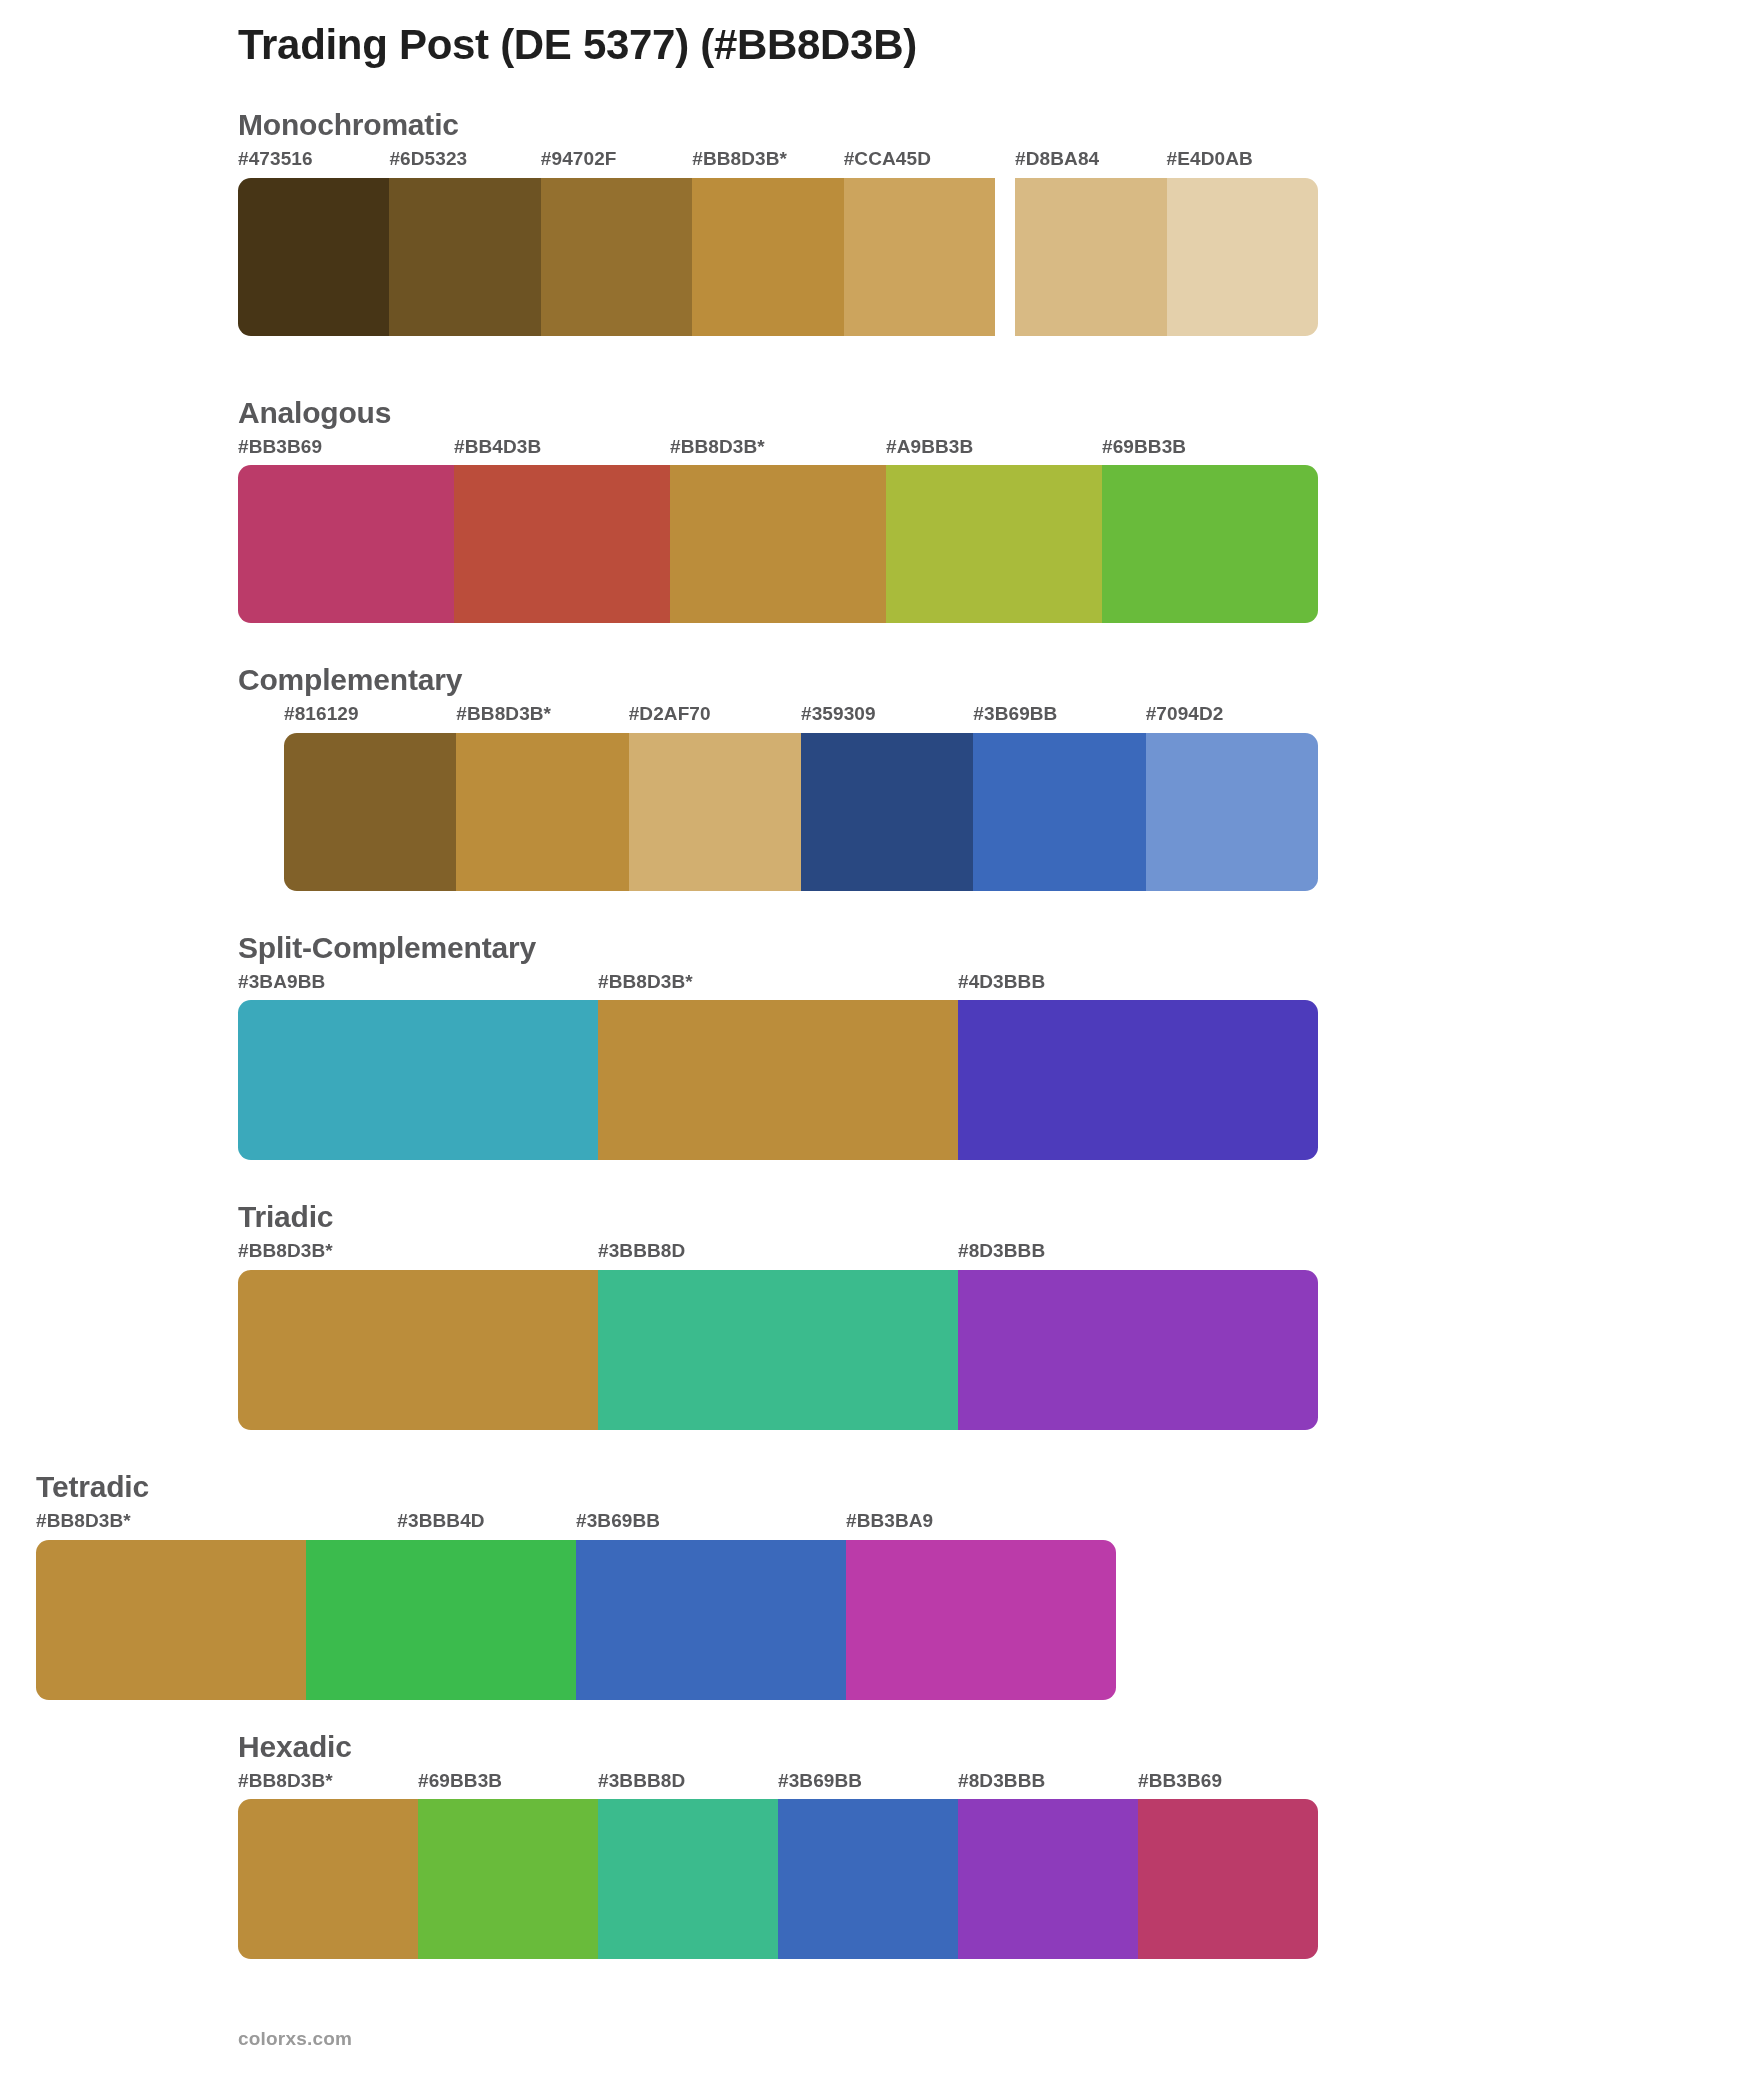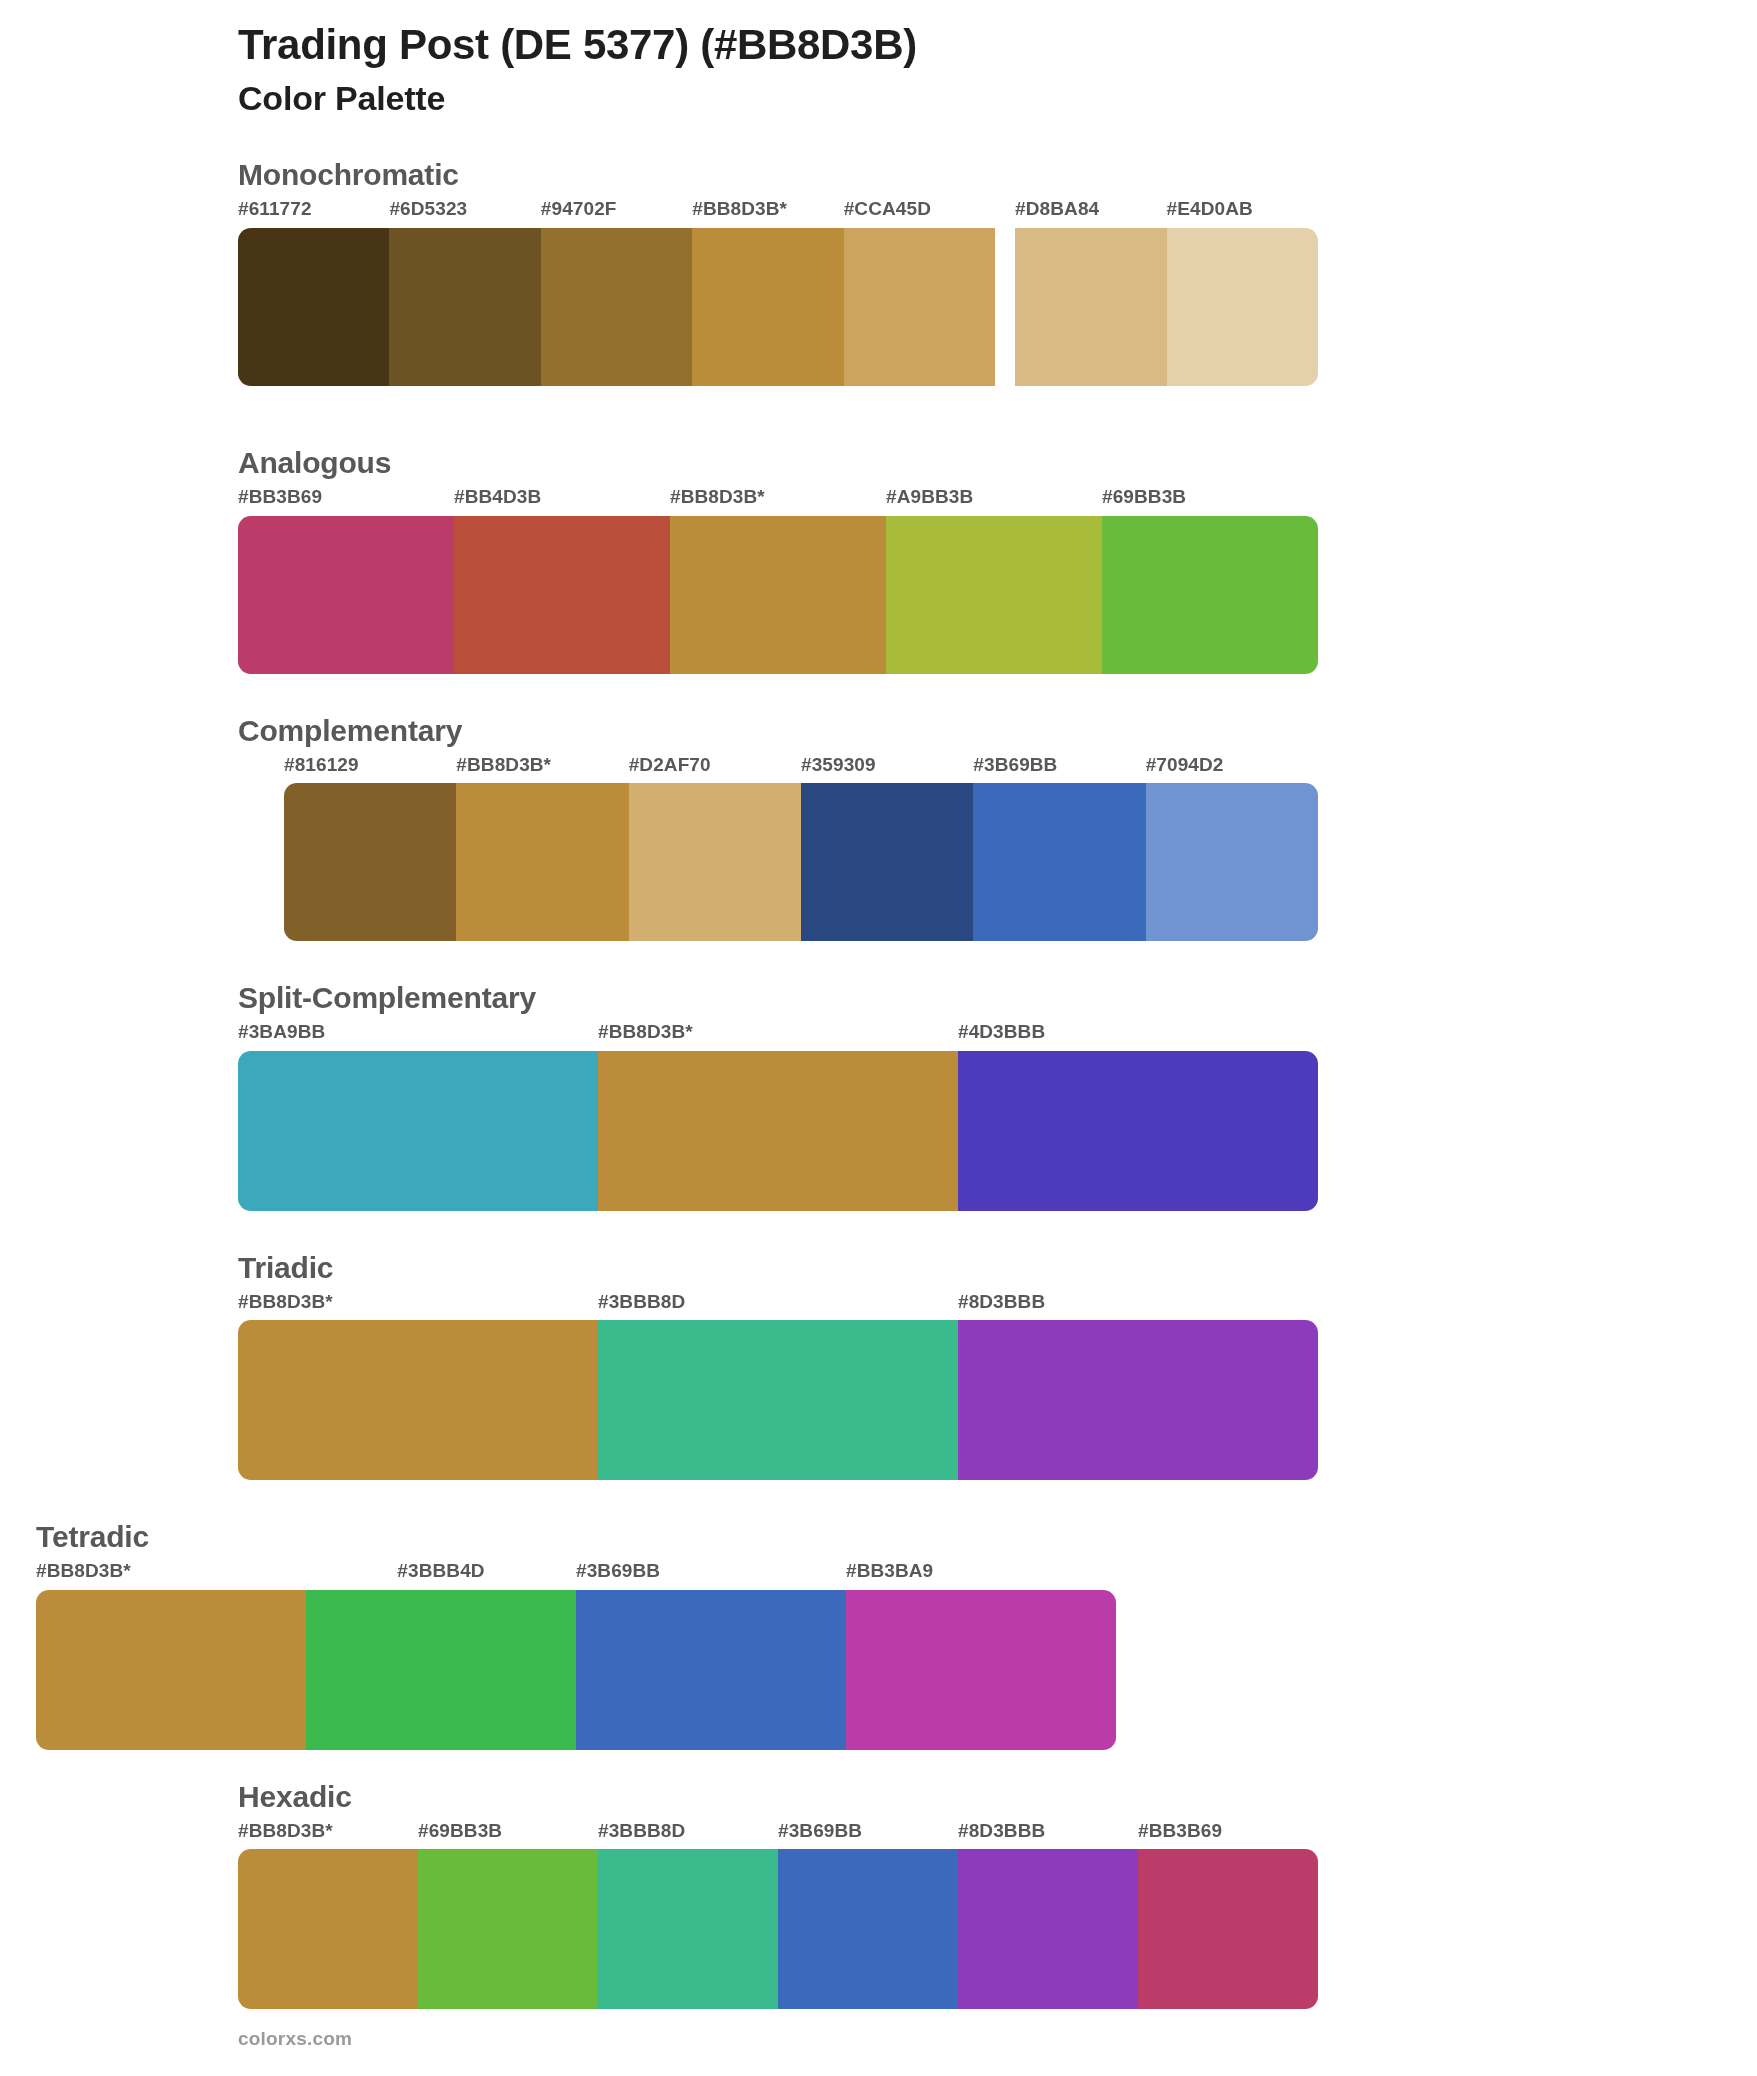--- a/index.html
+++ b/index.html
@@ -116,30 +116,29 @@
     letter-spacing: 0.2px;
   }
 </style>
 </head>
 <body>
 
 <div class="page">
 
   <div class="header">
     <h1 class="title">Trading Post (DE 5377) (#BB8D3B)</h1>
-    <h2 class="subtitle">Color Palette</h2>
   </div>
 
   <div class="sections">
 
     <div class="section mono">
       <div class="section-heading">Monochromatic</div>
       <div class="swatch-bar">
           <div class="swatch" style="width: 14.2857%;">
-            <div class="swatch-label">#611772</div>
+            <div class="swatch-label">#473516</div>
             <div class="swatch-chip" style="background: rgb(71, 53, 22);"></div>
           </div>
           <div class="swatch" style="width: 14.2857%;">
             <div class="swatch-label">#6D5323</div>
             <div class="swatch-chip" style="background: rgb(109, 83, 35);"></div>
           </div>
           <div class="swatch" style="width: 14.2857%;">
             <div class="swatch-label">#94702F</div>
             <div class="swatch-chip" style="background: rgb(148, 112, 47);"></div>
           </div>

